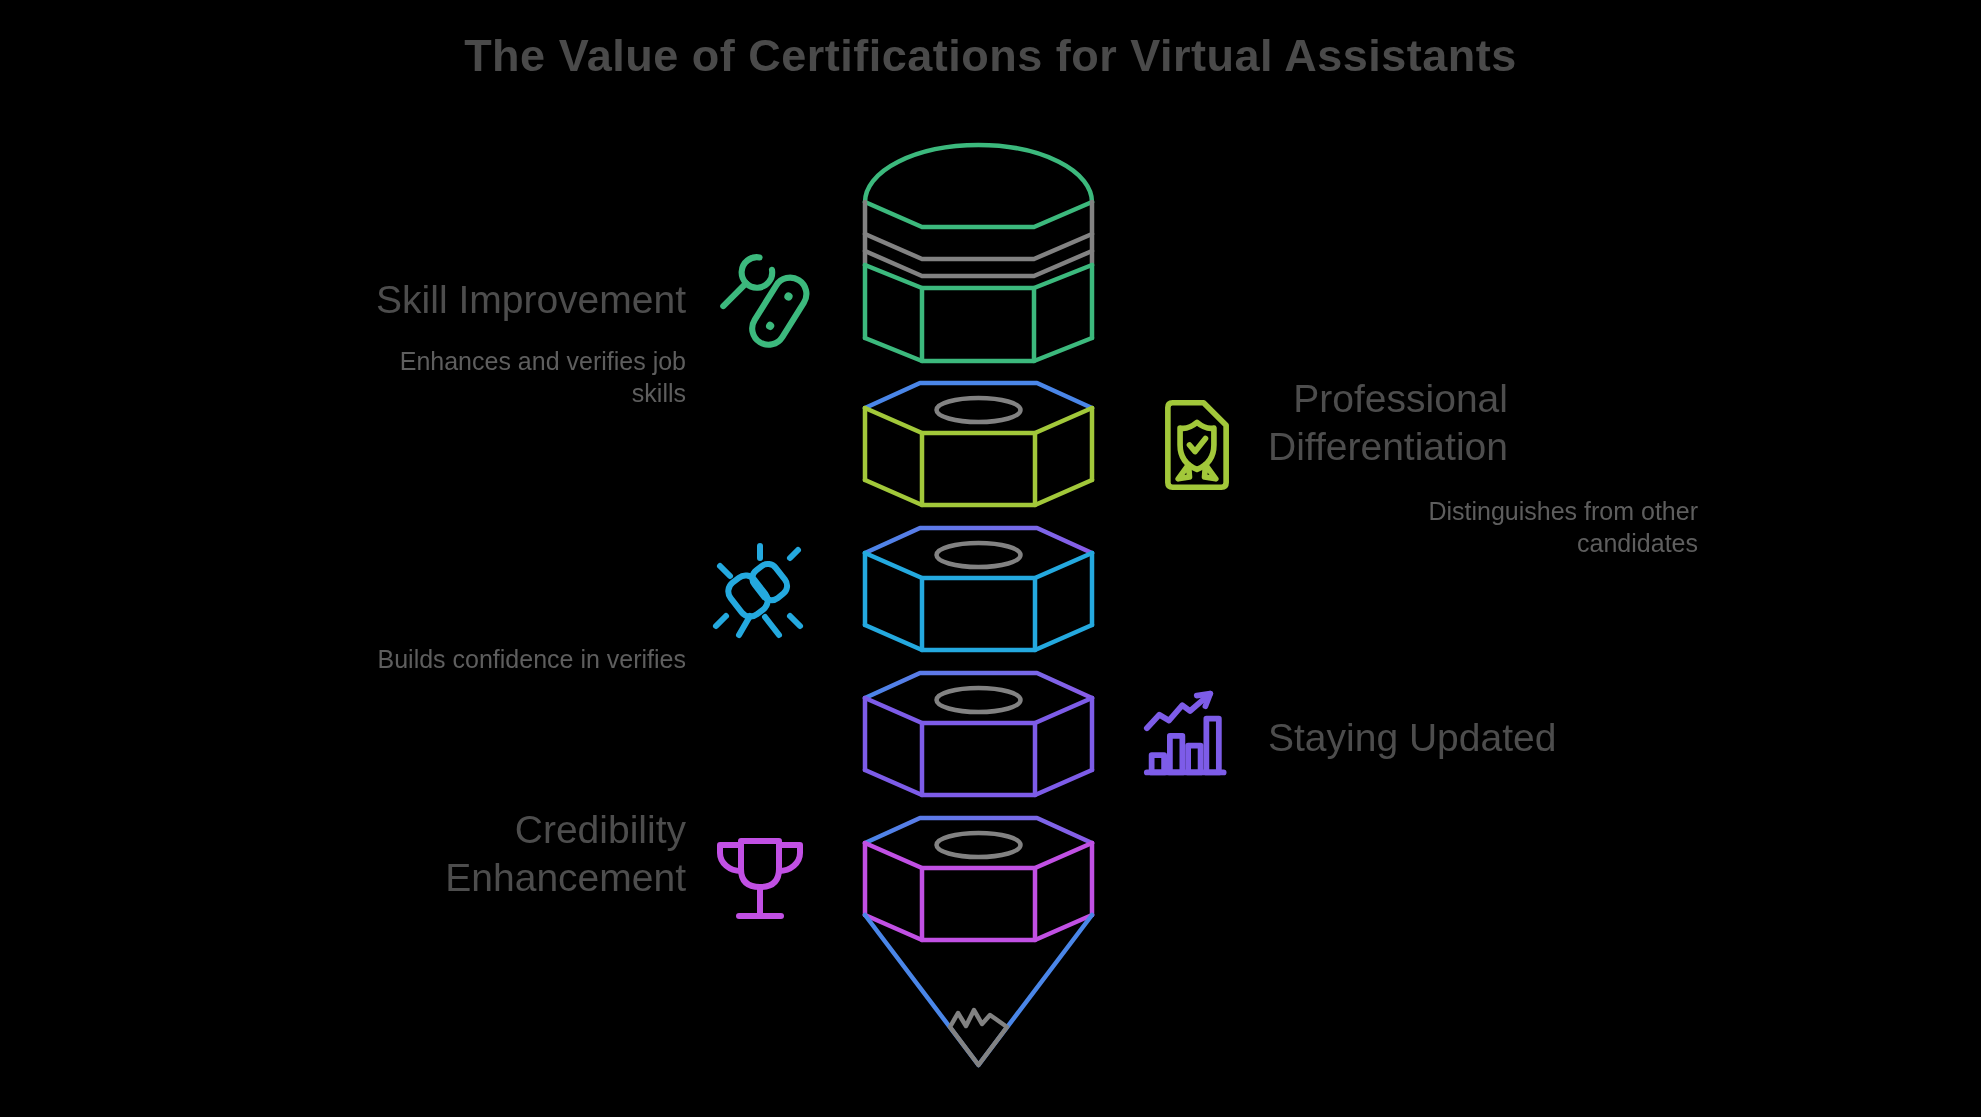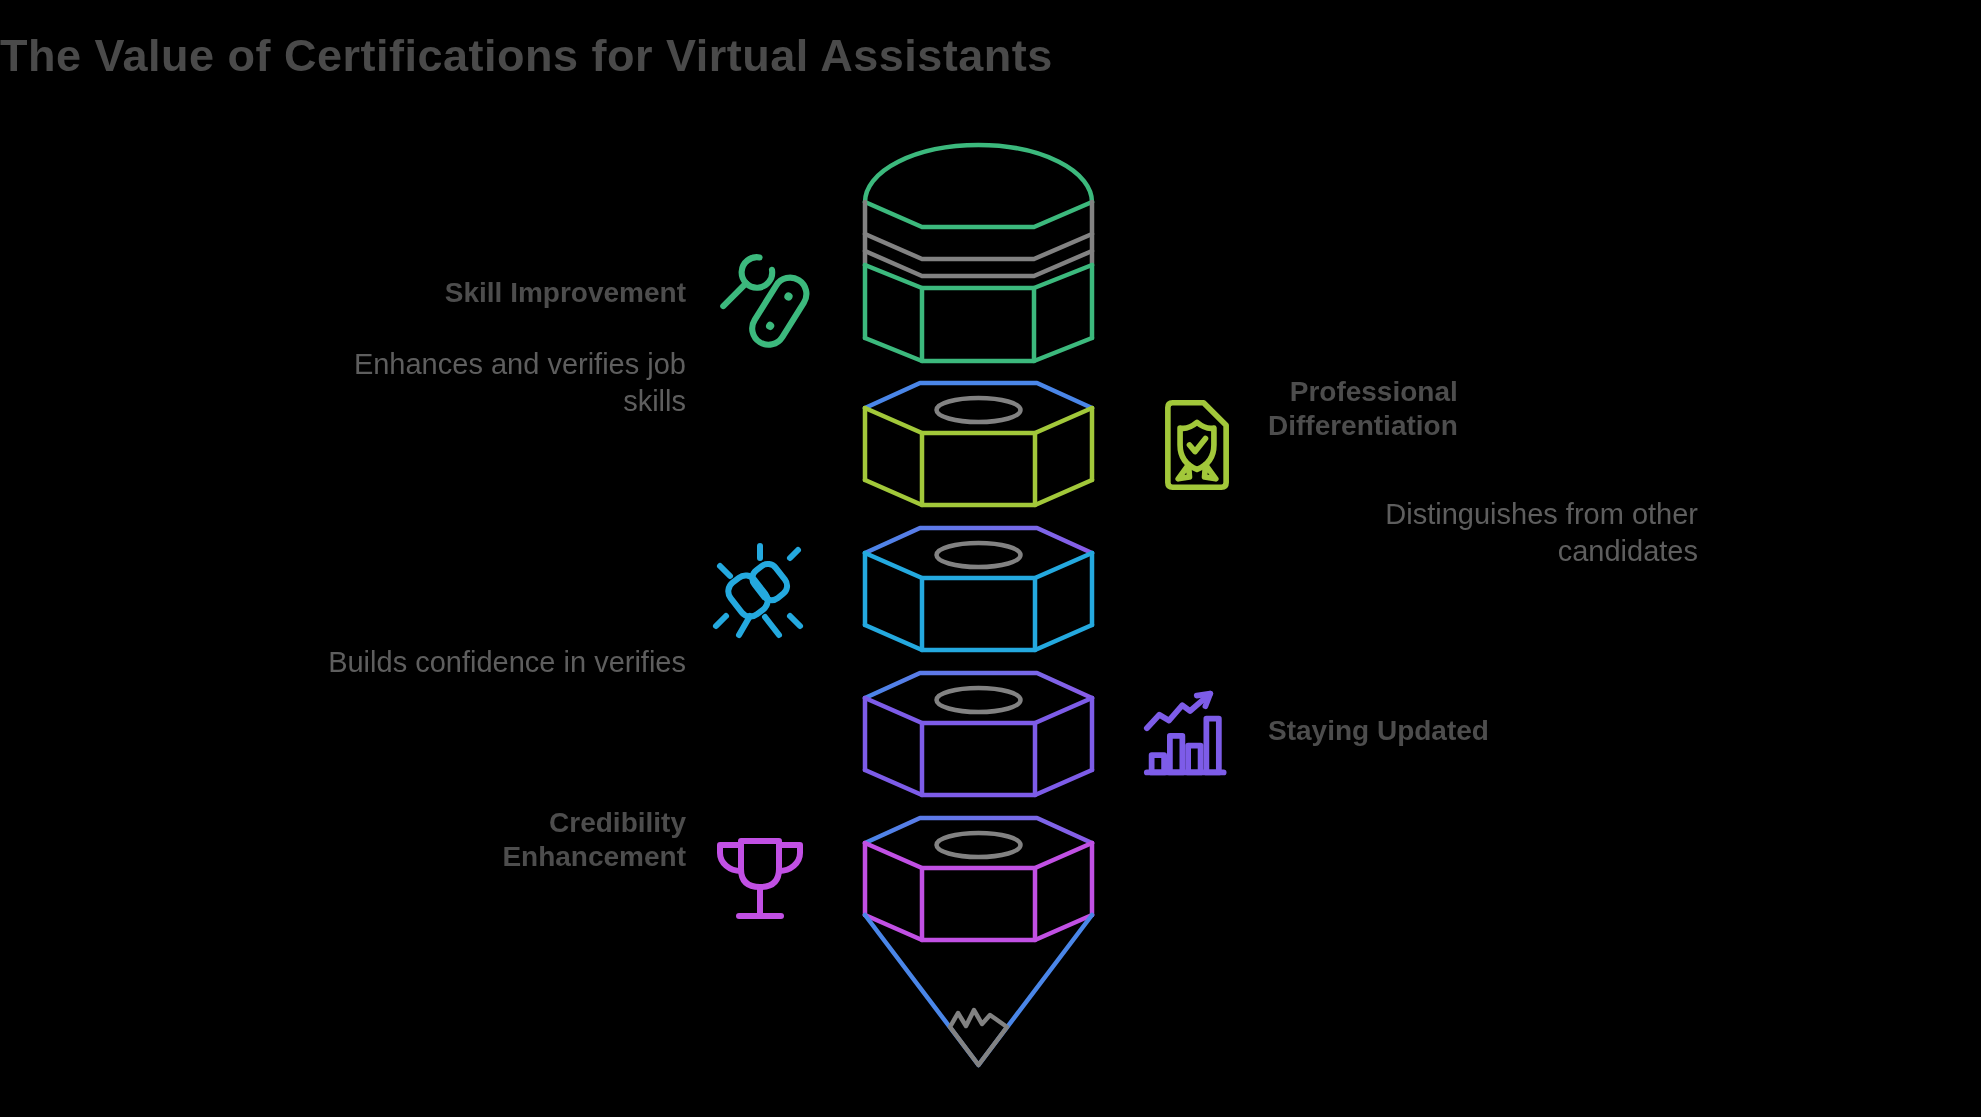--- a/index.html
+++ b/index.html
@@ -8,29 +8,29 @@
     --c-purple:#7d5ce8; --c-magenta:#c150e4; --c-violet:#8a5ce8; --c-gray:#828282;
   }
   html,body{margin:0;padding:0;background:#000;}
   .canvas{
     position:relative; width:1981px; height:1117px; overflow:hidden;
     background:var(--c-background);
     font-family:"Liberation Sans","DejaVu Sans",sans-serif;
   }
   .title{
     position:absolute; top:30px; left:0; width:100%; margin:0;
-    text-align:left; font-size:45px; font-weight:700; color:var(--c-title);
+    text-align:center; font-size:45px; font-weight:700; color:var(--c-title);
     letter-spacing:.5px;
   }
   .heading{
-    position:absolute; font-size:28px; font-weight:700; color:var(--c-heading);
+    position:absolute; font-size:39px; font-weight:400; color:var(--c-heading);
     line-height:1.23; white-space:pre-line;
   }
   .subtitle{
-    position:absolute; font-size:29px; font-weight:400; color:var(--c-subtitle);
+    position:absolute; font-size:25px; font-weight:400; color:var(--c-subtitle);
     line-height:1.27; white-space:pre-line;
   }
   .right-align{text-align:right;}
   .left-align{text-align:right;}
   .nowrap{white-space:nowrap;}
   svg{position:absolute; overflow:visible;}
   svg .ln{fill:none; stroke-width:4.5; stroke-linecap:round; stroke-linejoin:round;}
   svg.icon .ln{stroke-width:6;}
   .st-green{stroke:var(--c-green);}
   .st-yellowgreen{stroke:var(--c-yellowgreen);}

